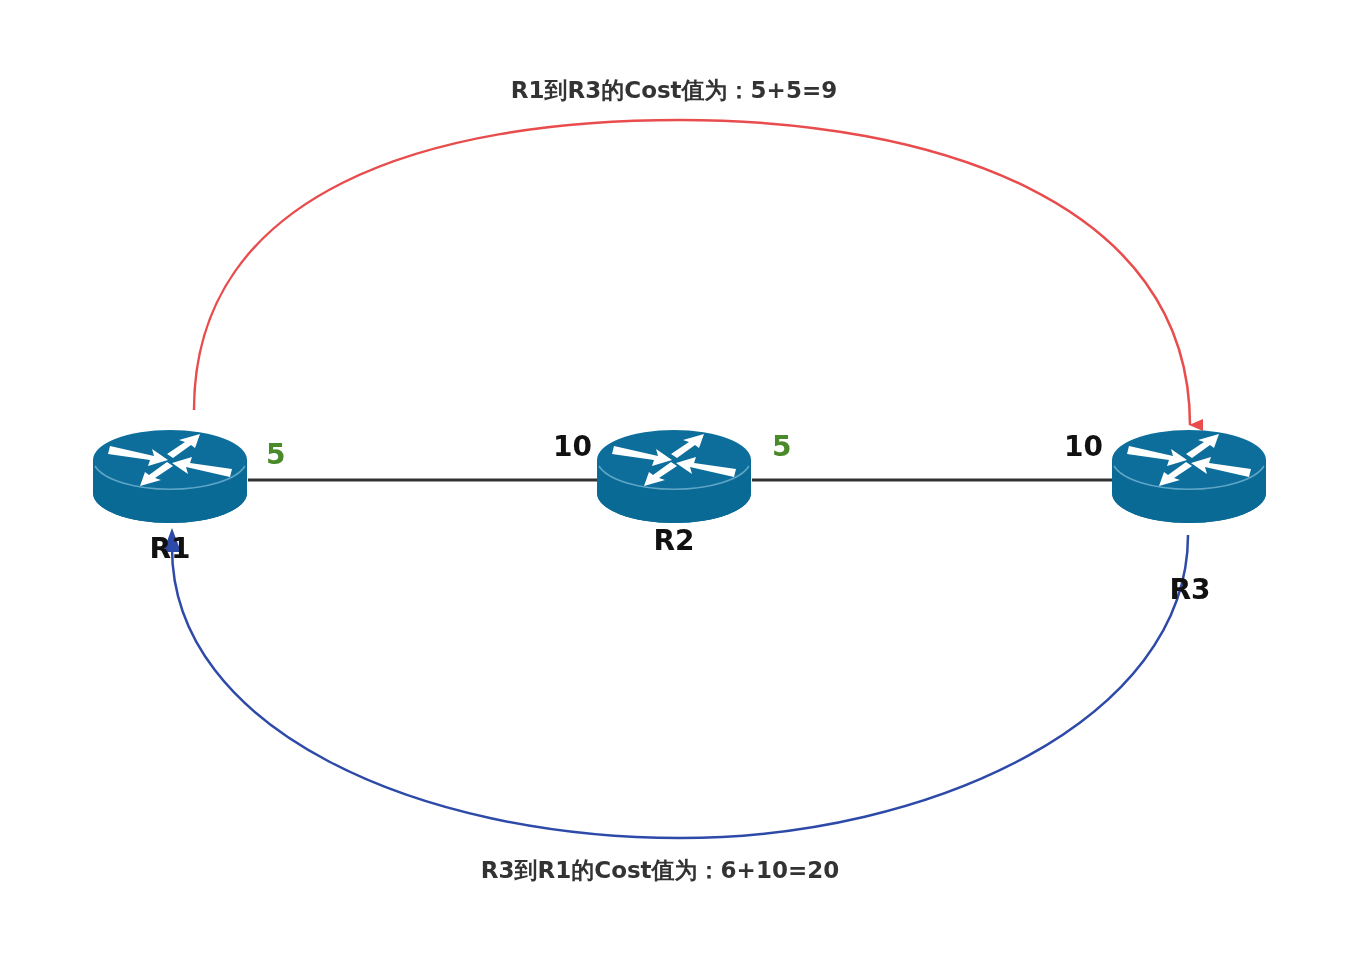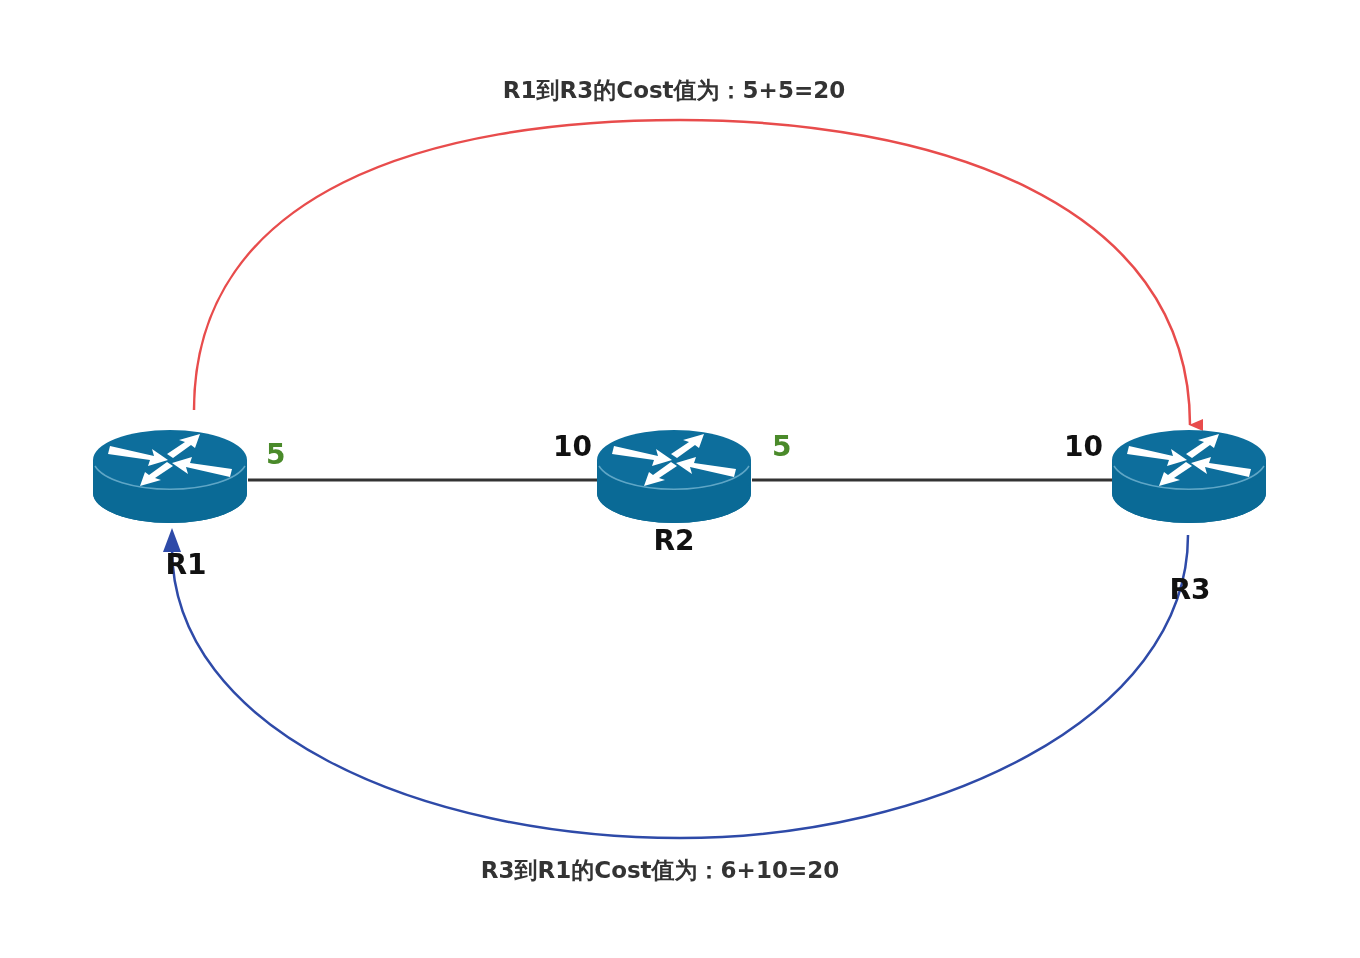--- a/index.html
+++ b/index.html
@@ -52,23 +52,23 @@
       <use href="#router-icon"></use>
     </g>
   <g transform="translate(597,460)">
       <use href="#router-icon"></use>
     </g>
   <g transform="translate(1112,460)">
       <use href="#router-icon"></use>
     </g>
 </svg>
 
-<div class="label title" style="left:674px; top:79px;">R1到R3的Cost值为：5+5=20</div>
+<div class="label title" style="left:674px; top:79px;">R1到R3的Cost值为：5+5=9</div>
 <div class="label title" style="left:660px; top:859px;">R3到R1的Cost值为：6+10=20</div>
 
 <div class="label cost" style="left:266px; top:441px; color:#4a8a2a;">5</div>
 <div class="label cost" style="left:553px; top:433px; color:#111111;">10</div>
 <div class="label cost" style="left:772px; top:433px; color:#4a8a2a;">5</div>
 <div class="label cost" style="left:1064px; top:433px; color:#111111;">10</div>
 
-<div class="label rname" style="left:170px; top:551px;margin-left:16px;">R1</div>
+<div class="label rname" style="left:170px; top:535px;">R1</div>
 <div class="label rname" style="left:674px; top:527px;">R2</div>
 <div class="label rname" style="left:1190px; top:576px;">R3</div>
 
 </body></html>

